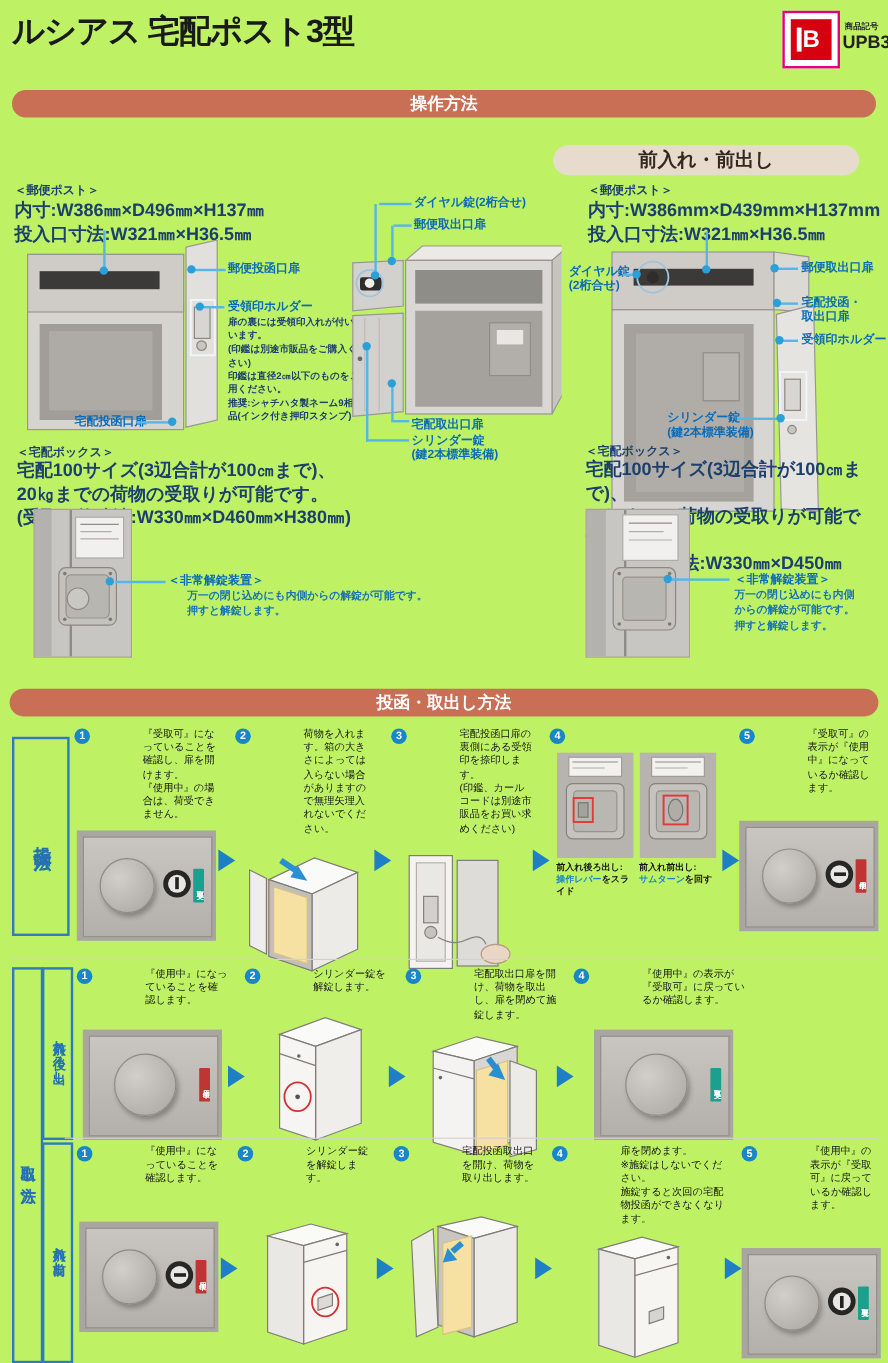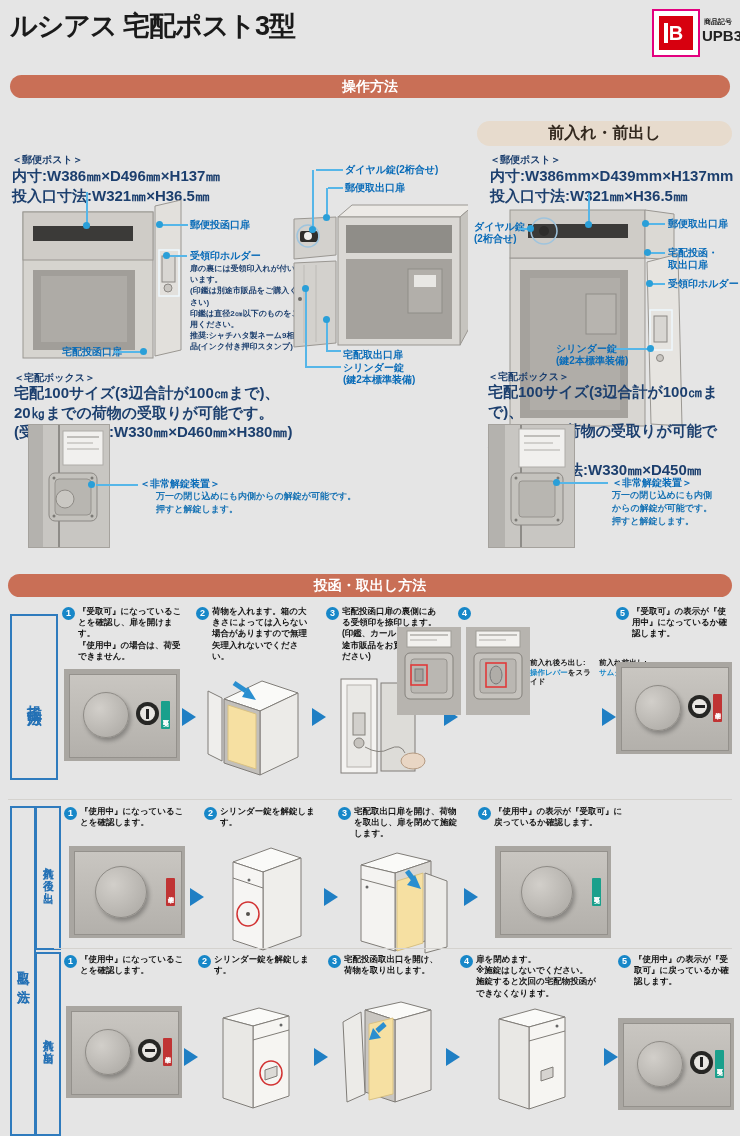--- a/index.html
+++ b/index.html
@@ -1,53 +1,53 @@
 <!DOCTYPE html>
 <html><head>
 <meta charset="utf-8">
 <style>
   html,body{margin:0;padding:0;background:#fff;}
   body{font-family:"Liberation Sans","DejaVu Sans",sans-serif;color:#111;}
-  .page{position:relative;width:740px;height:1136px;background:#e5e5e5;overflow:hidden;}
+  .page{position:relative;width:740px;height:1136px;background:#bef264;overflow:hidden;}
   .abs{position:absolute;}
   .pre{white-space:pre-line;}
   
   .title{left:10px;top:8px;font-size:27px;font-weight:bold;color:#1a1a1a;letter-spacing:-1px;}
   .logo{left:652px;top:9px;width:44px;height:44px;border:2px solid #e3007f;background:#fff;display:flex;align-items:center;justify-content:center;}
   .logo-in{width:34px;height:34px;background:#d7000f;color:#fff;display:flex;align-items:center;justify-content:center;font-weight:bold;font-size:20px;position:relative;}
   .logo-bar{position:absolute;left:5px;top:7px;width:4px;height:20px;background:#fff;}
   .code-label{left:704px;top:17px;font-size:7px;font-weight:bold;color:#222;}
   .code-value{left:702px;top:27px;font-size:15px;font-weight:bold;color:#222;}
   
   .banner{height:23px;border-radius:12px;background:#c96f56;color:#fff;font-size:14px;font-weight:bold;display:flex;align-items:center;justify-content:center;}
   .b1{left:10px;top:75px;width:720px;}
   .b2{left:8px;top:574px;width:724px;}
   .subbanner{height:25px;border-radius:13px;background:#e7dbcd;color:#33291f;font-size:16px;font-weight:bold;display:flex;align-items:center;justify-content:center;}
   .sbL{left:8px;top:121px;width:450px;}
-  .sbR{left:477px;top:121px;width:255px;font-family:Liberation Serif, serif;}
+  .sbR{left:461px;top:121px;width:255px;font-family:Liberation Serif, serif;}
   
   .spec-title{font-size:10px;font-weight:bold;color:#1c3f6e;line-height:1.25;}
   .spec{font-size:15px;font-weight:bold;color:#1c3f6e;line-height:1.3;}
   .lbl{font-size:10px;font-weight:bold;color:#0a6cb8;line-height:1.2;}
   .note{font-size:8px;font-weight:bold;color:#1c3f6e;line-height:1.4;}
   .emg-t{font-size:10px;font-weight:bold;color:#0a6cb8;font-family:Liberation Mono, monospace;}
   .emg-x{font-size:9px;font-weight:bold;color:#1873b4;line-height:1.45;}
   .lh{height:2px;background:#56b6e8;}
   .lv{width:2px;background:#56b6e8;}
   .dot{width:7px;height:7px;border-radius:50%;background:#2a9fd8;}
   
   .ephoto{background:#c8c6c2;border:1px solid #a5a29d;}
   
   .sidebox{border:2px solid #2f7bbd;display:flex;align-items:center;justify-content:center;}
   .vtext{writing-mode:vertical-rl;text-orientation:upright;color:#2471b5;font-weight:bold;letter-spacing:2px;}
   .steps{display:flex;align-items:flex-start;}
   .step{display:flex;flex-direction:column;}
   .shead{display:flex;gap:3px;}
   .num{flex:none;width:13px;height:13px;border-radius:50%;background:#1787c8;color:#fff;font-size:9px;font-weight:bold;text-align:center;line-height:13px;margin-top:1px;}
-  .stext{font-size:8.5px;font-weight:bold;line-height:1.32;color:#141414;white-space:pre-line;}
+  .stext{font-size:8.5px;font-weight:normal;line-height:1.32;color:#141414;white-space:pre-line;margin-left:41px;}
   .fig{margin-top:7px;display:flex;justify-content:center;}
   .arr{flex:none;width:0;height:0;border-top:9px solid transparent;border-bottom:9px solid transparent;border-left:14px solid #1f7fc4;}
   .r1 .arr{margin-top:102px;} .r2 .arr{margin-top:82px;} .r3 .arr{margin-top:94px;}
   .w120{width:120px;} .w116{width:116px;} .w118{width:118px;} .w144{width:144px;}
   .w126{width:126px;} .w150{width:150px;}
   
   .pphoto{width:116px;height:92px;background:#a9a6a1;padding:5px;box-sizing:border-box;}
   .pface{width:100%;height:100%;background:linear-gradient(180deg,#c9c6c1,#b3b0ab);border:1px solid #94918c;position:relative;}
   .pdial{position:absolute;left:13px;top:17px;width:44px;height:44px;border-radius:50%;background:radial-gradient(circle at 35% 35%,#d2cfca,#a9a6a1);border:1px solid #8e8b86;box-shadow:2px 3px 4px rgba(0,0,0,.28);}
   .pdial.big{left:20px;top:14px;width:50px;height:50px;}
@@ -319,21 +319,21 @@
             <path d="M30 78 Q44 86 54 80 Q66 74 70 84" fill="none" stroke="#85827d"></path>
             <ellipse cx="78" cy="92" rx="12" ry="8" fill="#e9d6c4" stroke="#b49a82"></ellipse>
           </svg>
         </div>
       </div>
       <div class="arr"></div>
       <div class="step w144">
         <div class="shead">
             <span class="num">4</span>
           </div>
-        <div class="fig" style="flex-direction:row;align-items:center;">
+        <div class="fig" style="flex-direction:column;align-items:center;">
           <div class="minis">
             <svg width="64" height="88" viewBox="0 0 64 88">
               <rect width="64" height="88" fill="#b7b4af"></rect>
               <rect x="10" y="4" width="44" height="16" fill="#f2f1ee" stroke="#a09d98"></rect>
               <line x1="13" y1="8" x2="51" y2="8" stroke="#8f8d88"></line>
                 <line x1="13" y1="13" x2="40" y2="13" stroke="#b0aeaa"></line>
               <rect x="8" y="26" width="48" height="46" rx="5" fill="#c6c3be" stroke="#85827d"></rect>
               <rect x="14" y="32" width="36" height="34" rx="3" fill="#bab7b2" stroke="#96938e"></rect>
               <rect x="18" y="42" width="8" height="12" fill="#a5a29d" stroke="#777"></rect>
               <rect x="14" y="38" width="16" height="20" fill="none" stroke="#e03a3a" stroke-width="1.6"></rect>

